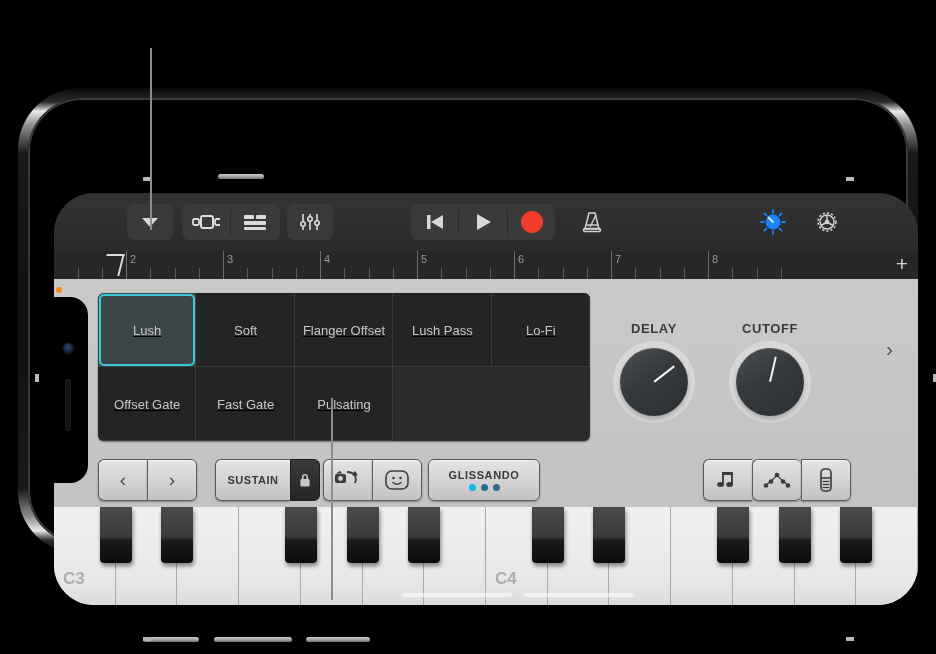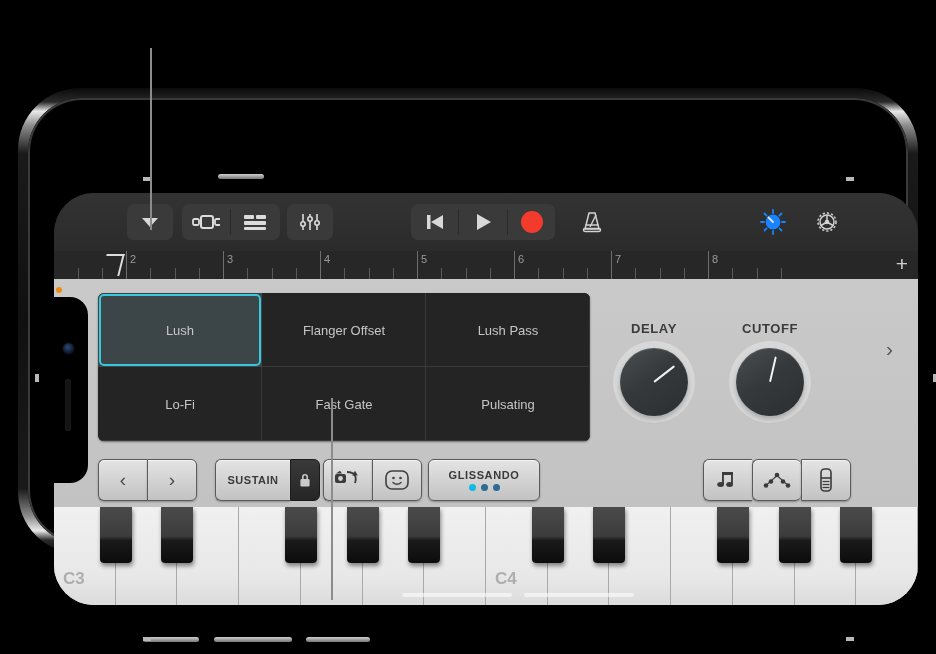--- a/index.html
+++ b/index.html
@@ -81,22 +81,22 @@
   
   #body{position:absolute;left:0;top:86px;width:864px;height:326px;
         background:linear-gradient(180deg,#c9c9c9 0%,#c4c4c4 55%,#bfbfbf 100%);}
   #rec-dot{position:absolute;left:2px;top:8px;width:6px;height:6px;border-radius:50%;
            background:#f08a12;}
 
   
   #preset-wrap{position:absolute;left:44px;top:14px;width:492px;height:148px;
                border-radius:6px;overflow:hidden;background:#2b2b2b;
                box-shadow:0 1px 2px rgba(0,0,0,.45);}
-  #preset-grid{display:grid;grid-template-columns:repeat(3,1fr);grid-template-rows:repeat(2,1fr);
-               width:100%;height:100%;}
+  #preset-grid{display:grid;grid-template-columns:repeat(5,1fr);grid-template-rows:repeat(2,1fr);
+               width:100%;height:100%;text-decoration:underline;}
   .preset{position:relative;display:flex;align-items:center;justify-content:center;
           background:#242424;color:#c6c6c6;font-size:13px;cursor:pointer;
           box-shadow:inset -1px -1px 0 #3a3a3a;}
   .preset.sel{background:#3c4548;box-shadow:none;}
   .preset.sel::after{content:"";position:absolute;left:1px;top:1px;right:1px;bottom:1px;
           border:2px solid #37c8dc;border-radius:5px;}
 
   
   .knob-col{position:absolute;top:42px;width:96px;text-align:center;}
   #knob-delay{left:552px;}
@@ -328,27 +328,33 @@
 
     <div id="body">
       <div id="rec-dot"></div>
 
       <div id="preset-wrap">
         <div id="preset-grid">
             <div class="preset sel">
               <span>Lush</span>
             </div>
             <div class="preset">
+              <span>Soft</span>
+            </div>
+            <div class="preset">
               <span>Flanger Offset</span>
             </div>
             <div class="preset">
               <span>Lush Pass</span>
             </div>
             <div class="preset">
               <span>Lo-Fi</span>
+            </div>
+            <div class="preset">
+              <span>Offset Gate</span>
             </div>
             <div class="preset">
               <span>Fast Gate</span>
             </div>
             <div class="preset">
               <span>Pulsating</span>
             </div>
           </div>
       </div>
 

